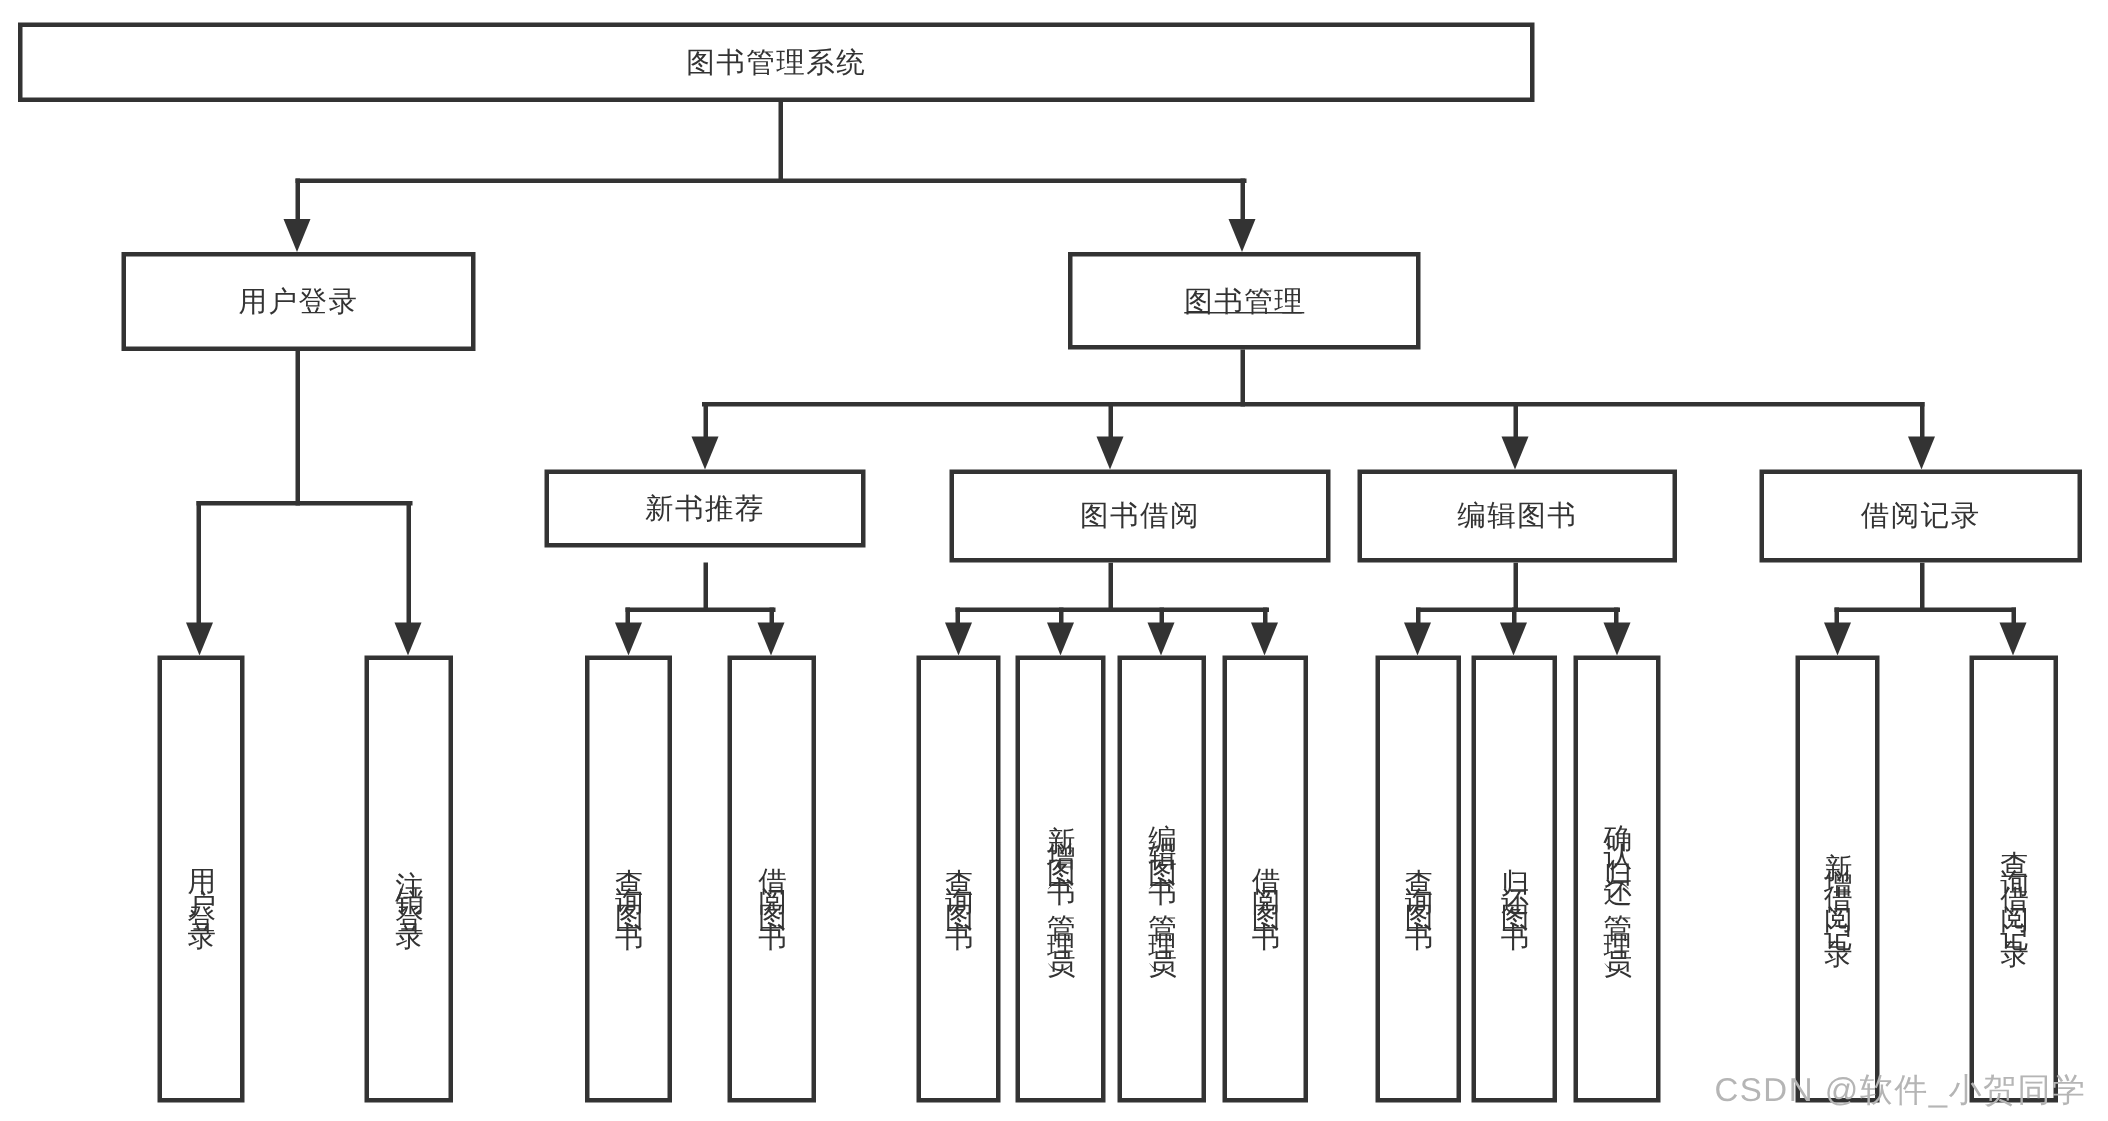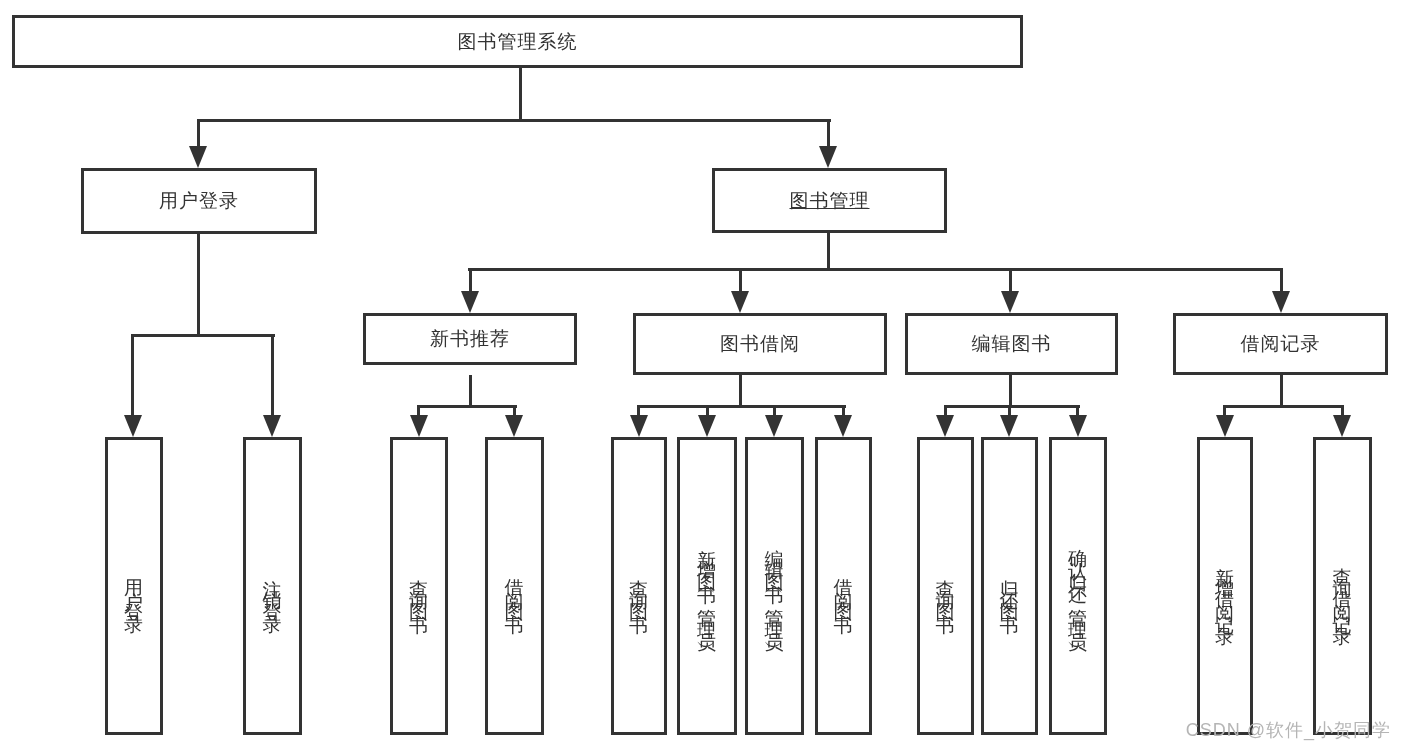--- a/index.html
+++ b/index.html
@@ -35,21 +35,21 @@
   .arr {
     position: absolute; width: 0; height: 0;
     border-left: 9px solid transparent;
     border-right: 9px solid transparent;
     border-top: 22px solid #333333;
   }
   .watermark {
     position: absolute;
     right: 14px; bottom: 5px;
     color: #b5b5b5;
-    font-size: 18px;
+    font-size: 22px;
     letter-spacing: 1px;
     margin-top: 28px;
   }
 </style>
 </head>
 <body>
 
 <div id="canvas">
 
   <div class="v-line" style="left:519px; top:68px; height:52px;"></div>

